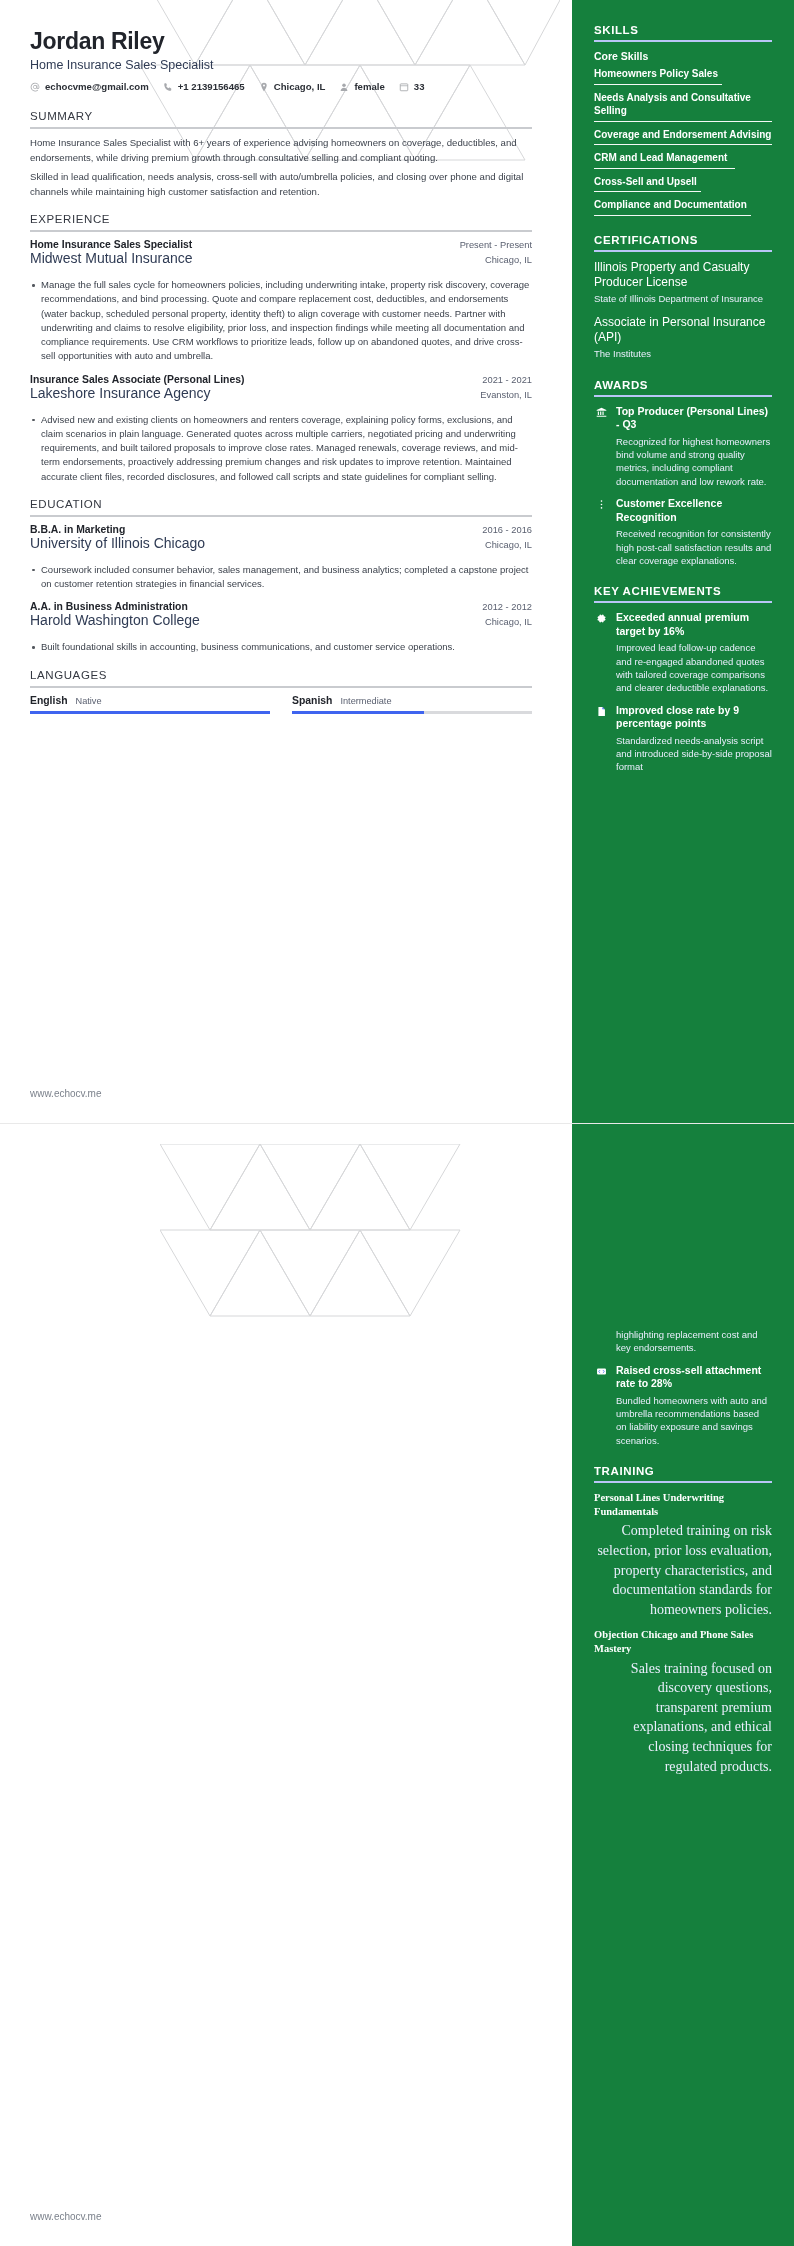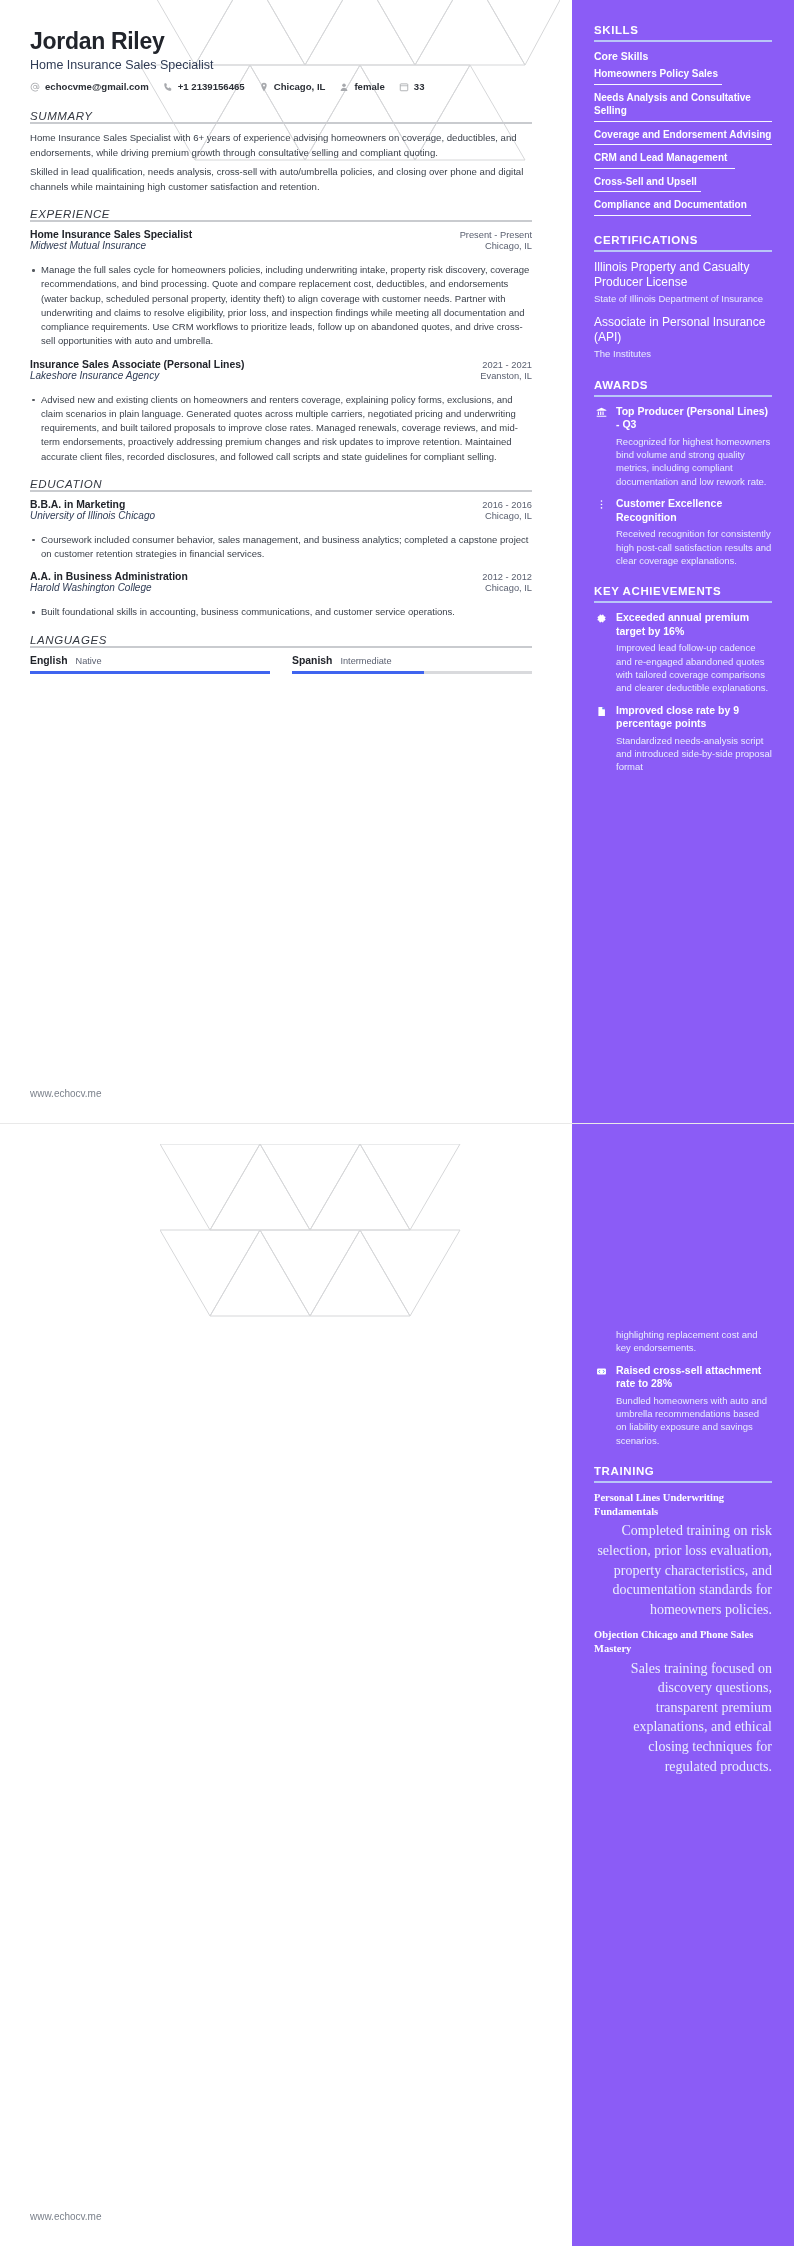--- a/index.html
+++ b/index.html
@@ -25,21 +25,21 @@
     z-index: 0;
   }
   .pattern svg { display: block; }
 
   
   .sidebar {
     position: absolute;
     top: 0; right: 0;
     width: 222px;
     height: 100%;
-    background: #8b5cf6;
+    background: #15803d;
     color: #ffffff;
     padding: 24px 22px 0 22px;
     z-index: 2;
   }
   .side-sec { margin-bottom: 18px; }
   .side-sec-title {
     font-size: 11.5px;
     font-weight: bold;
     letter-spacing: 0.6px;
     color: #ffffff;
@@ -169,21 +169,21 @@
     font-weight: bold;
     color: #2b2f36;
     white-space: nowrap;
   }
 
   .sec { margin-bottom: 14px; }
   .sec-title {
     font-size: 11.5px;
     color: #343841;
     letter-spacing: 0.6px;
-    font-style: italic;
+    padding-bottom: 5px;
   }
   .sec-rule {
     height: 2px;
     background: #c9cbcf;
     margin-bottom: 7px;
   }
   .para {
     font-size: 9.6px;
     line-height: 1.5;
     color: #3c424c;
@@ -201,23 +201,22 @@
     font-size: 10.4px;
     font-weight: bold;
     color: #21242b;
   }
   .entry-meta {
     font-size: 9.3px;
     color: #5a6070;
     white-space: nowrap;
   }
   .entry-sub {
-    font-size: 10px;
+    font-size: 14px;
     color: #2f3b54;
-    font-style: italic;
   }
   .bullets { list-style: none; margin-top: 12px; }
   .bullets li {
     position: relative;
     padding-left: 11px;
     font-size: 9.5px;
     line-height: 1.5;
     color: #3c424c;
     margin-bottom: 3px;
   }

